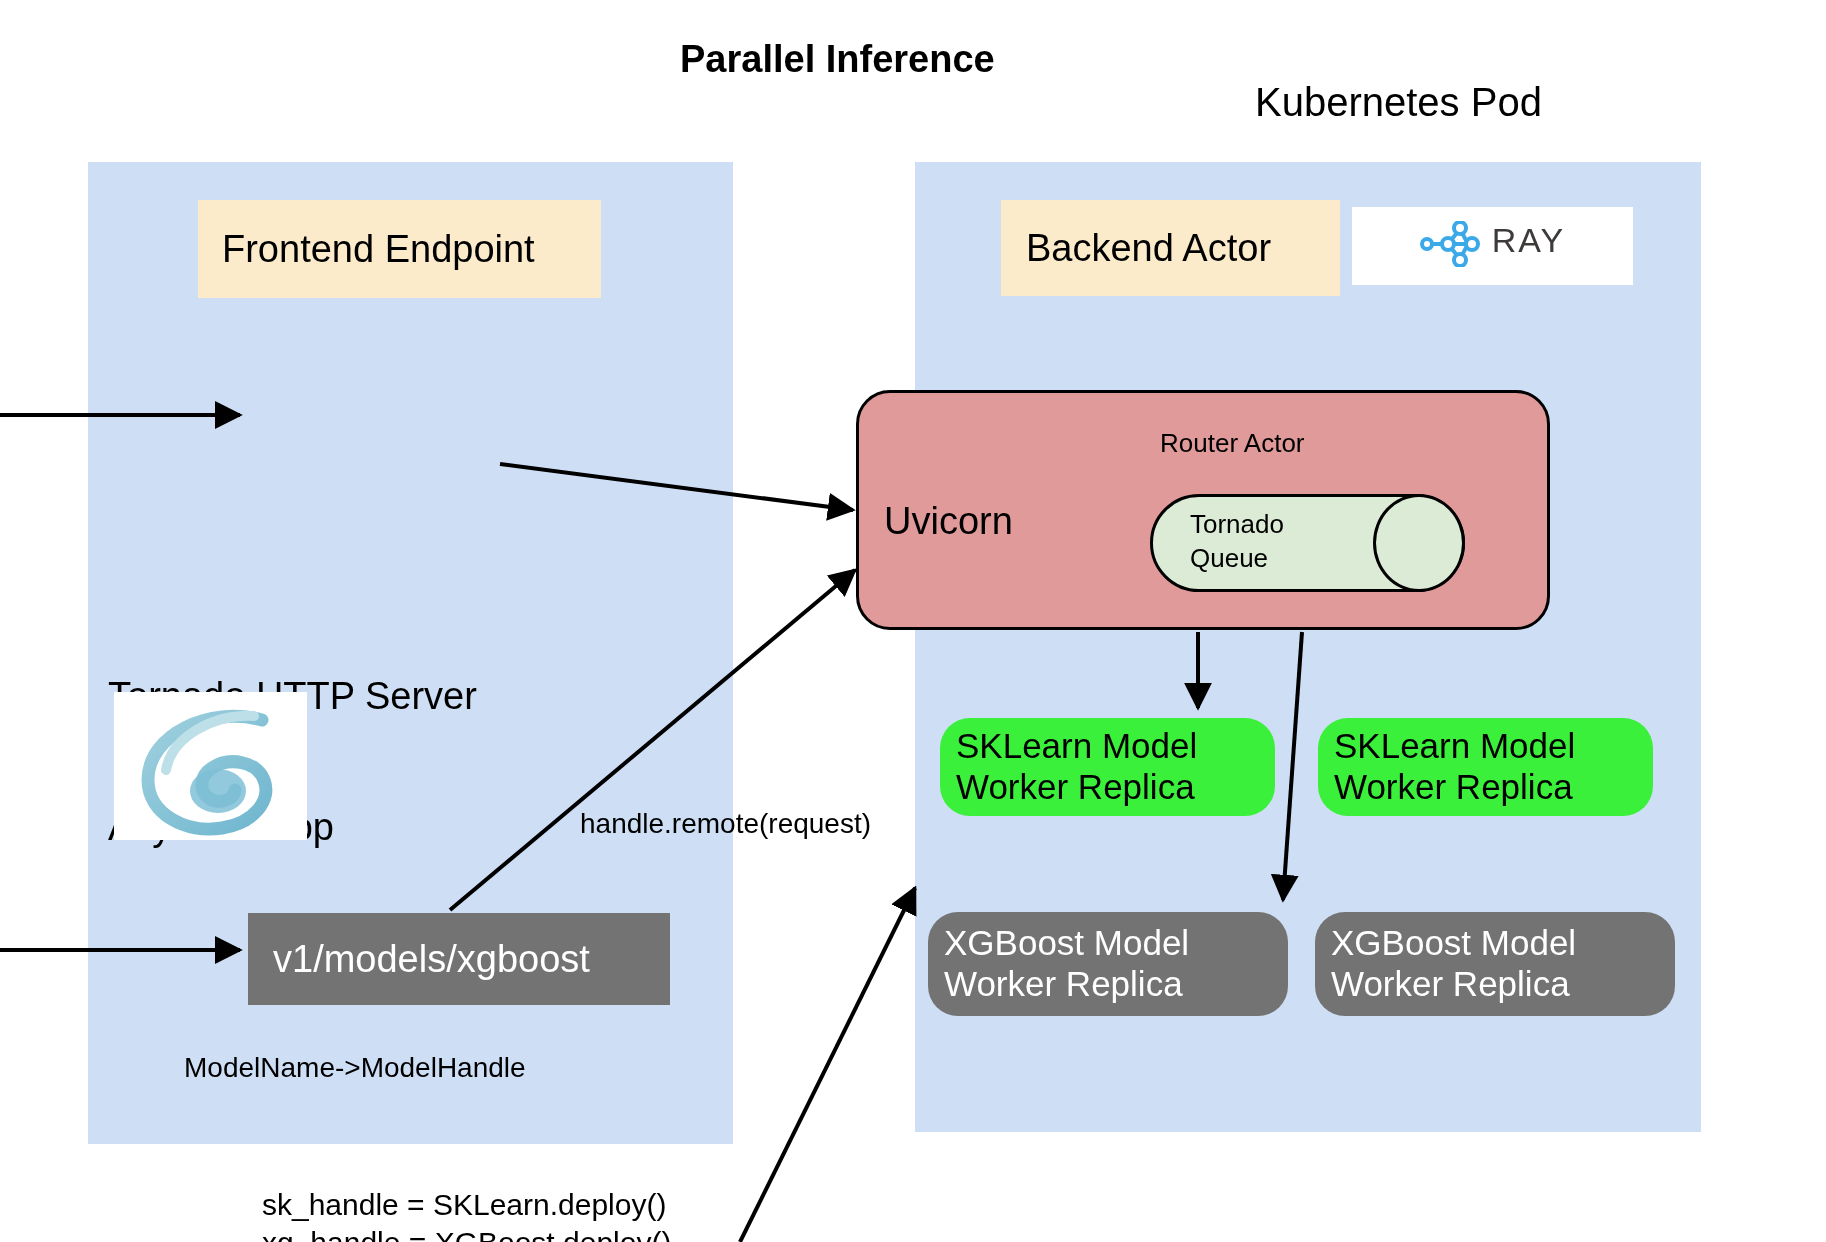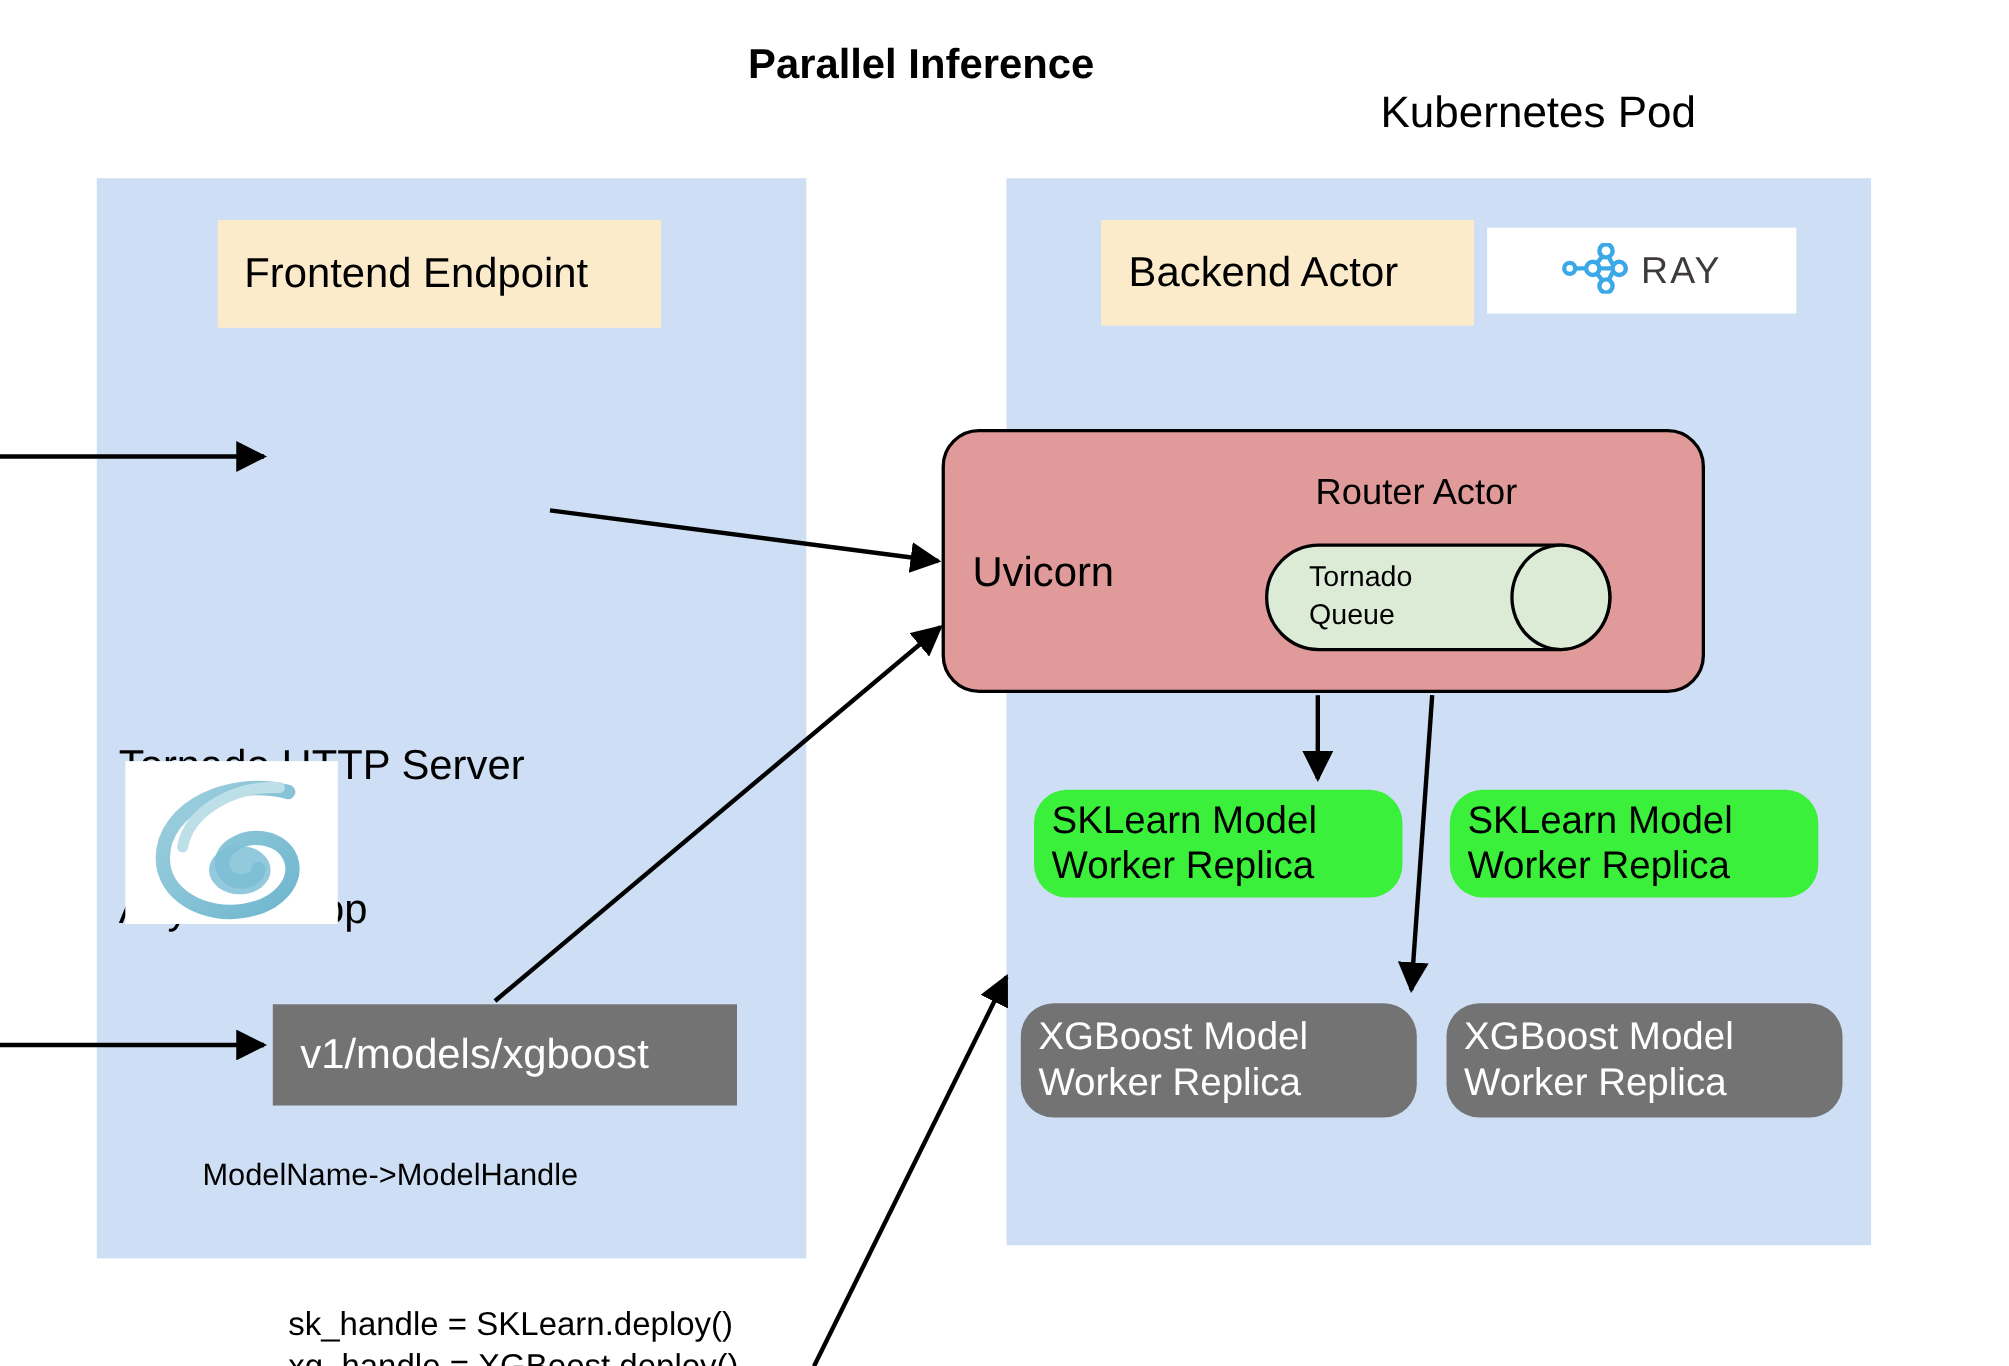--- a/index.html
+++ b/index.html
@@ -101,23 +101,22 @@
     position: absolute;
     left: 856px; top: 390px; width: 694px; height: 240px;
     background: #e09a9a;
     border: 3px solid #000000;
     border-radius: 34px;
     box-sizing: border-box;
   }
   #router-actor-title {
     position: absolute;
     left: 1160px; top: 428px;
-    font-size: 33px;
+    font-size: 26px;
     white-space: nowrap;
-    margin-left: 36px;
   }
   #uvicorn-label {
     position: absolute;
     left: 884px; top: 500px;
     font-size: 38px;
     white-space: nowrap;
   }
 
   
   #backend-queue {
@@ -182,21 +181,21 @@
   }
 
   
   #arrows {
     position: absolute;
     left: 0; top: 0; width: 1826px; height: 1242px;
     pointer-events: none;
   }
 
   
-  #ray-inner { display: flex; align-items: center; gap: 10px; }
+  #ray-inner { display: flex; gap: 10px; }
   #ray-word { font-size: 34px; color: #3f3a3a; letter-spacing: 2px; }
 </style>
 </head>
 <body>
 
 <div id="canvas">
 
   <div class="title-main">Parallel Inference</div>
   <div class="title-pod">Kubernetes Pod</div>
 
@@ -227,20 +226,21 @@
       </defs>
       <rect x="0" y="0" width="193" height="148" fill="#ffffff"></rect>
       <path d="M148 28 C 96 14, 34 42, 34 88 C 34 122, 72 142, 108 136 C 140 131, 158 108, 150 88 C 143 70, 116 64, 98 76 C 84 85, 85 102, 98 108 C 108 112, 120 107, 121 98" fill="none" stroke="url(#tg)" stroke-width="13" stroke-linecap="round"></path>
       <path d="M140 24 C 100 22, 58 44, 52 78" fill="none" stroke="#bcdfe8" stroke-width="10" stroke-linecap="round"></path>
       <ellipse cx="104" cy="99" rx="28" ry="22" fill="#7fc0d6" opacity="0.85"></ellipse>
     </svg>
   </div>
 
   <div class="note" id="note-modelname">ModelName-&gt;ModelHandle</div>
 
+  <div class="note" id="note-handle-remote">handle.remote(request)</div>
 
   <div class="note" id="note-deploy">sk_handle = SKLearn.deploy()
 xg_handle = XGBoost.deploy()</div>
 
   <div class="box box-cream" id="box-backend-actor">
     <span class="lbl">Backend Actor</span>
   </div>
 
   <div class="box box-white" id="box-ray-logo">
     <div id="ray-inner">

